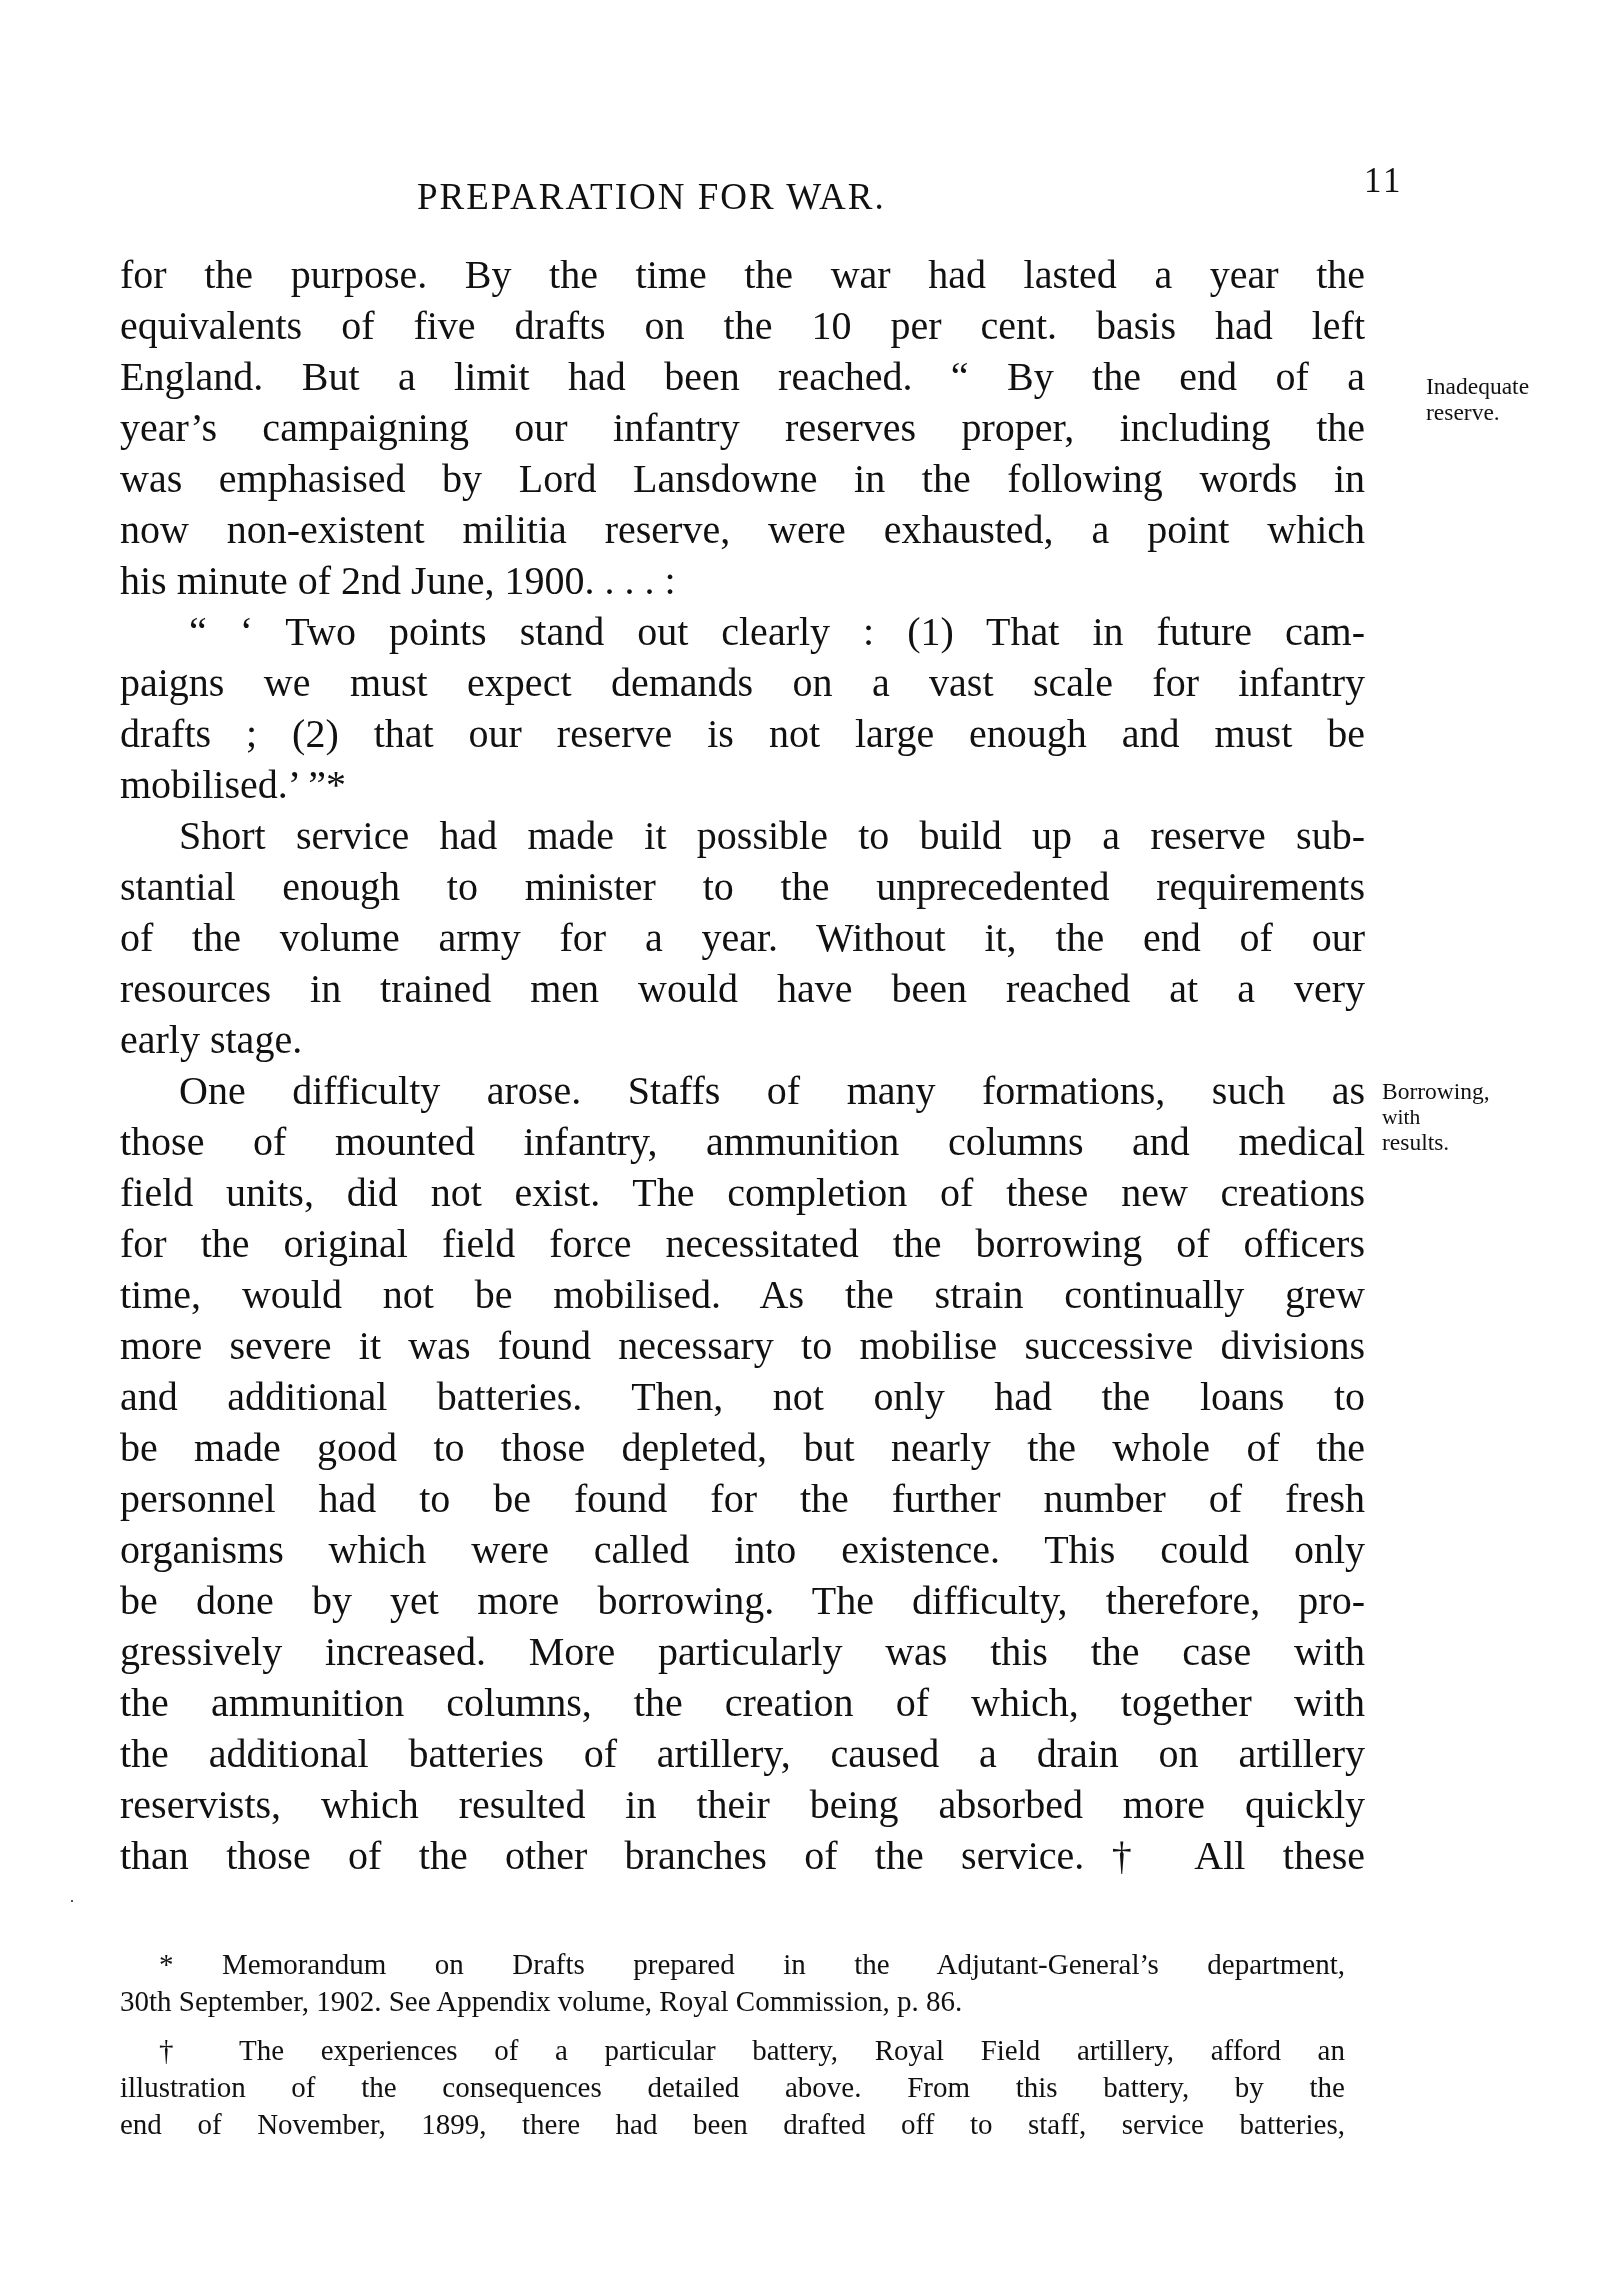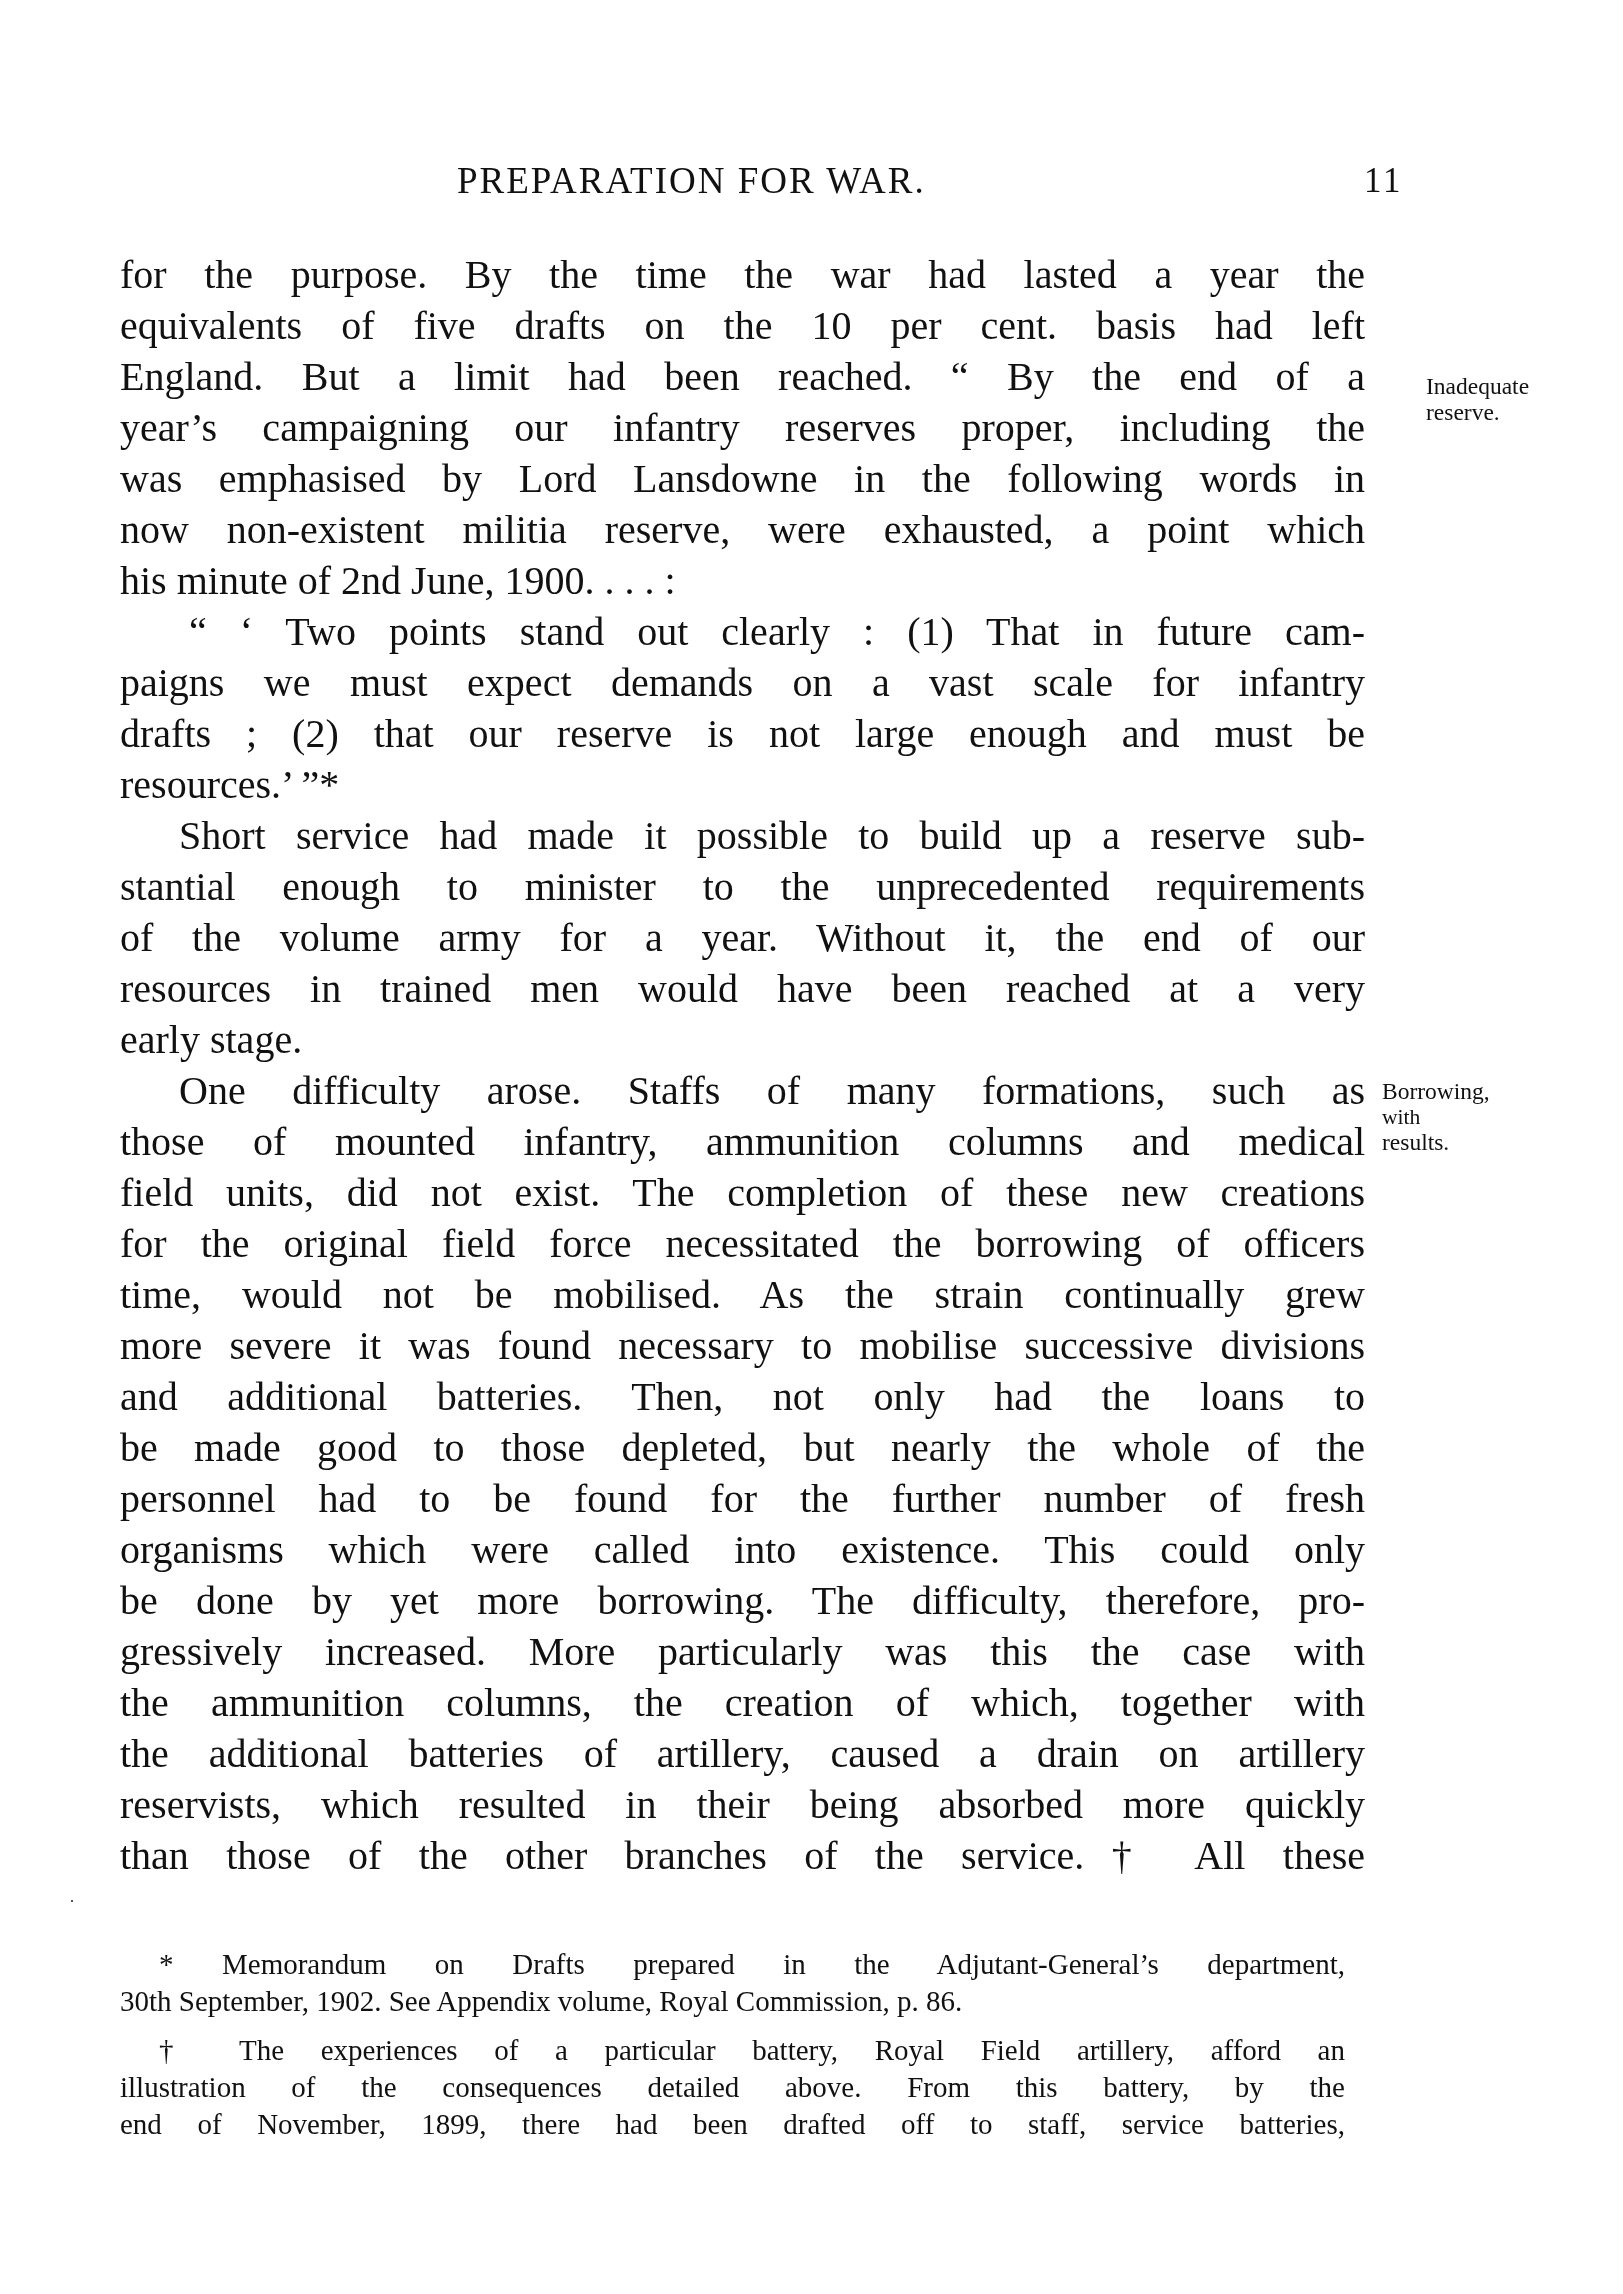--- a/index.html
+++ b/index.html
@@ -18,25 +18,24 @@
   .running-head {
     position: absolute;
     top: 159px;
     left: 0;
     width: 1623px;
     height: 49px;
   }
   .running-title {
     position: absolute;
     left: 417px;
-    top: 0;
+    top: 16px;
     font-size: 37px;
     letter-spacing: 2px;
     white-space: nowrap;
-    margin-left: 40px;
   }
   .page-number {
     position: absolute;
     left: 1364px;
     top: 2px;
     font-size: 35px;
     letter-spacing: 2.9px;
   }
   .body-text {
     position: absolute;
@@ -115,21 +114,21 @@
   <span class="line">for the purpose.  By the time the war had lasted a year the</span>
   <span class="line">equivalents of five drafts on the 10 per cent. basis had left</span>
   <span class="line">England.  But a limit had been reached.  “ By the end of a</span>
   <span class="line">year’s campaigning our infantry reserves proper, including the</span>
   <span class="line">was emphasised by Lord Lansdowne in the following words in</span>
   <span class="line">now non-existent militia reserve, were exhausted, a point which</span>
   <span class="line last">his minute of 2nd June, 1900.   .   .   .   :</span>
   <span class="line quote-indent">“ ‘ Two points stand out clearly : (1) That in future cam-</span>
   <span class="line">paigns we must expect demands on a vast scale for infantry</span>
   <span class="line">drafts ;  (2) that our reserve is not large enough and must be</span>
-  <span class="line last">resources.’ ”*</span>
+  <span class="line last">mobilised.’ ”*</span>
   <span class="line indent">Short service had made it possible to build up a reserve sub-</span>
   <span class="line">stantial enough to minister to the unprecedented requirements</span>
   <span class="line">of the volume army for a year.  Without it, the end of our</span>
   <span class="line">resources in trained men would have been reached at a very</span>
   <span class="line last">early stage.</span>
   <span class="line indent">One difficulty arose.  Staffs of many formations, such as</span>
   <span class="line">those of mounted infantry, ammunition columns  and medical</span>
   <span class="line">field units, did not exist.  The completion of these new creations</span>
   <span class="line">for the original field force necessitated the borrowing of officers</span>
   <span class="line">time, would not be mobilised.  As the strain continually grew</span>

